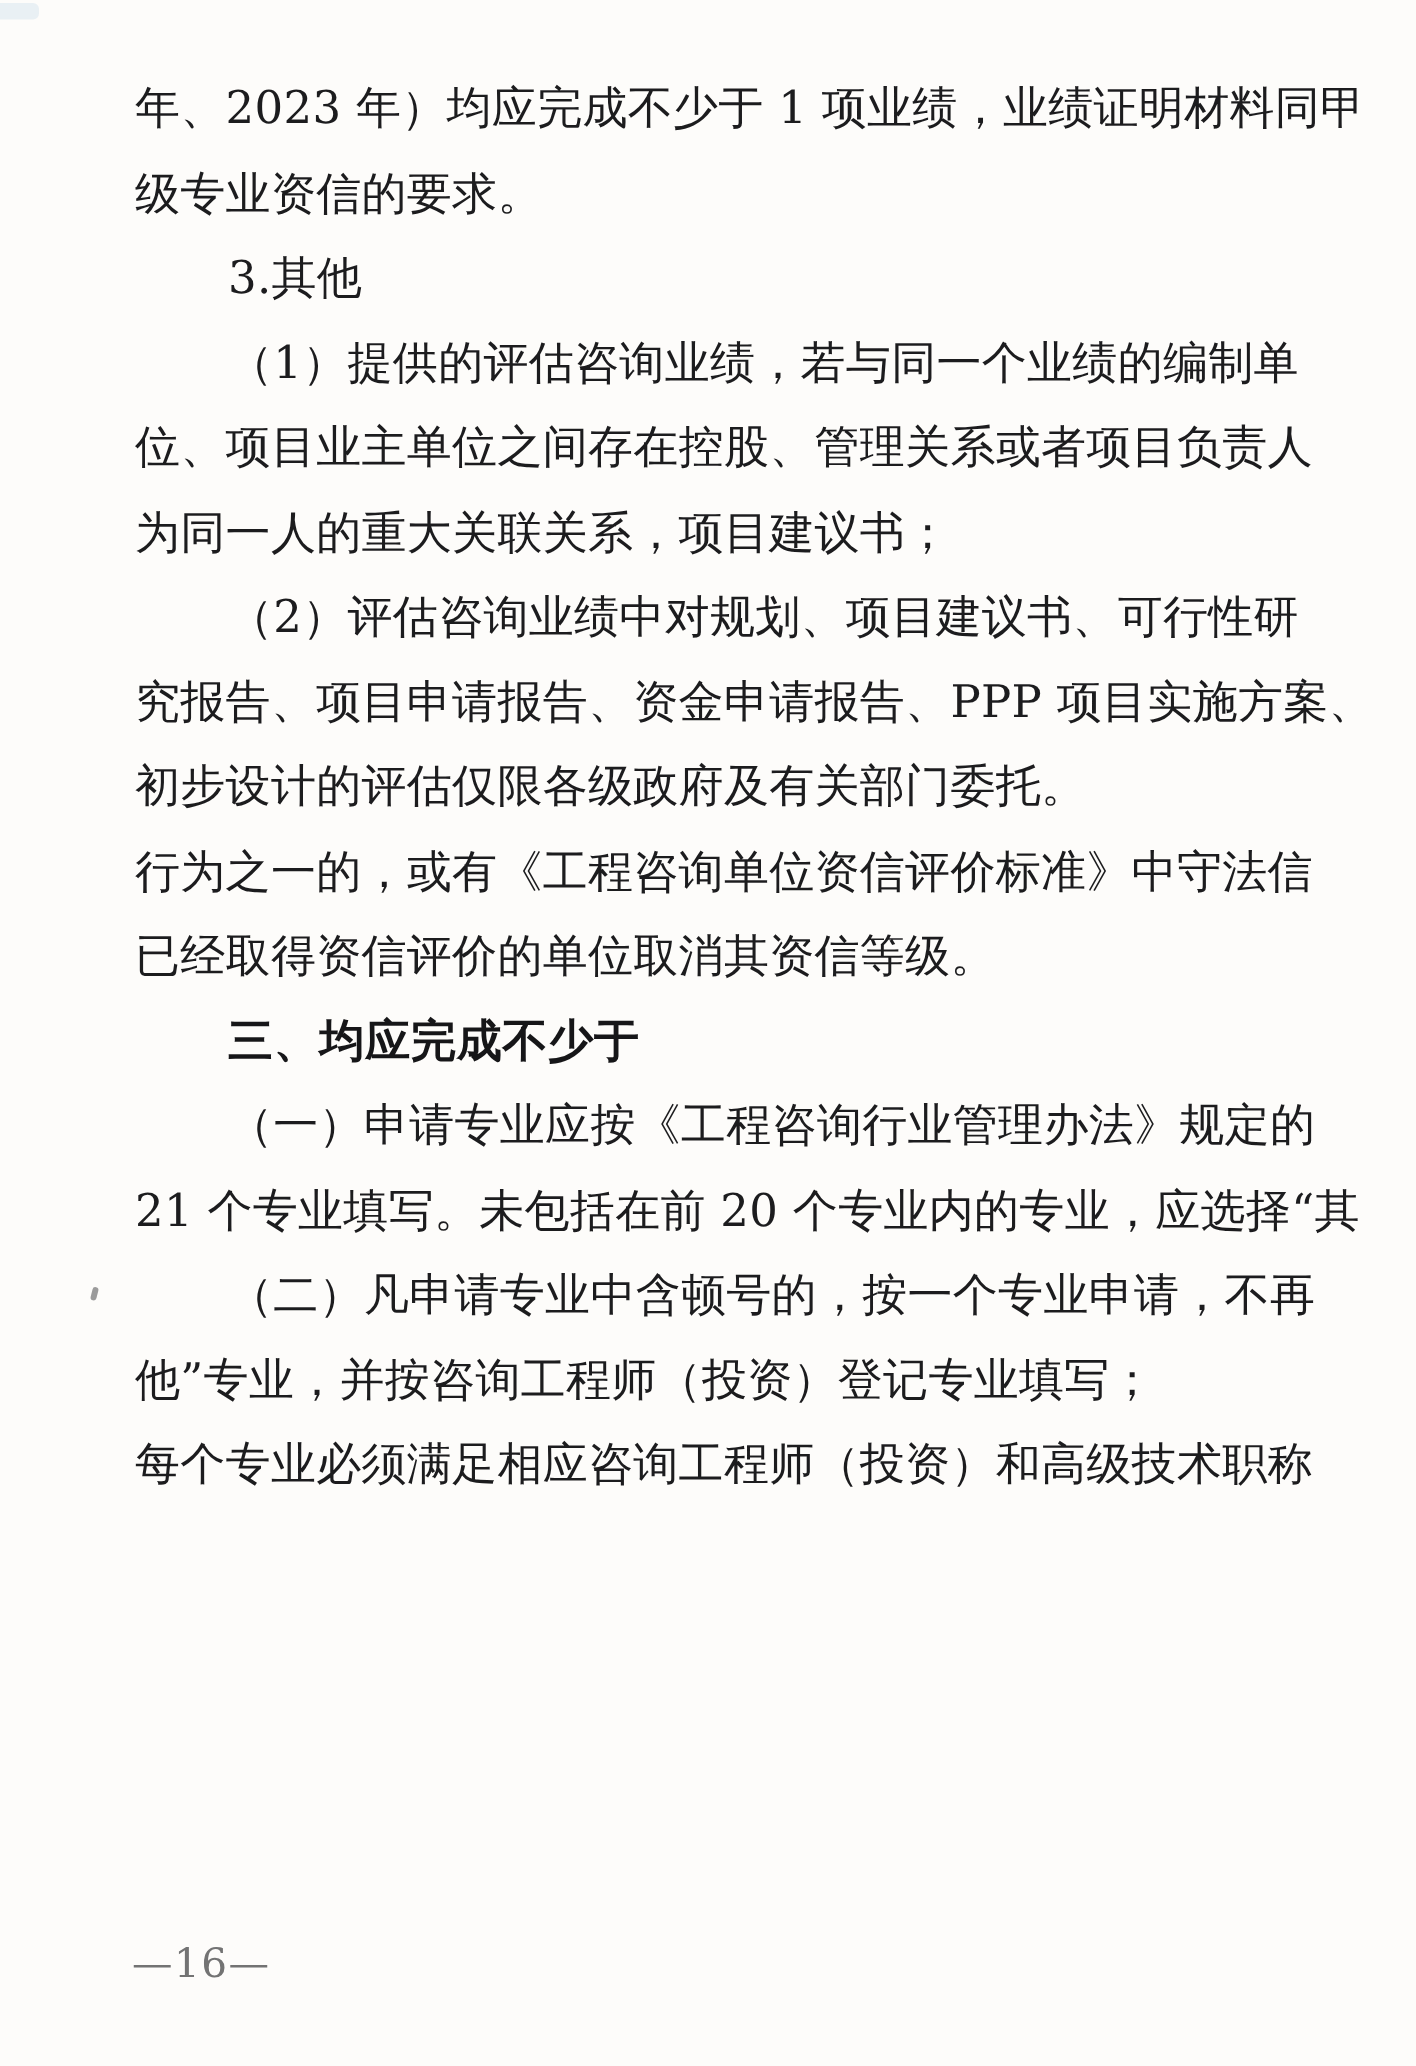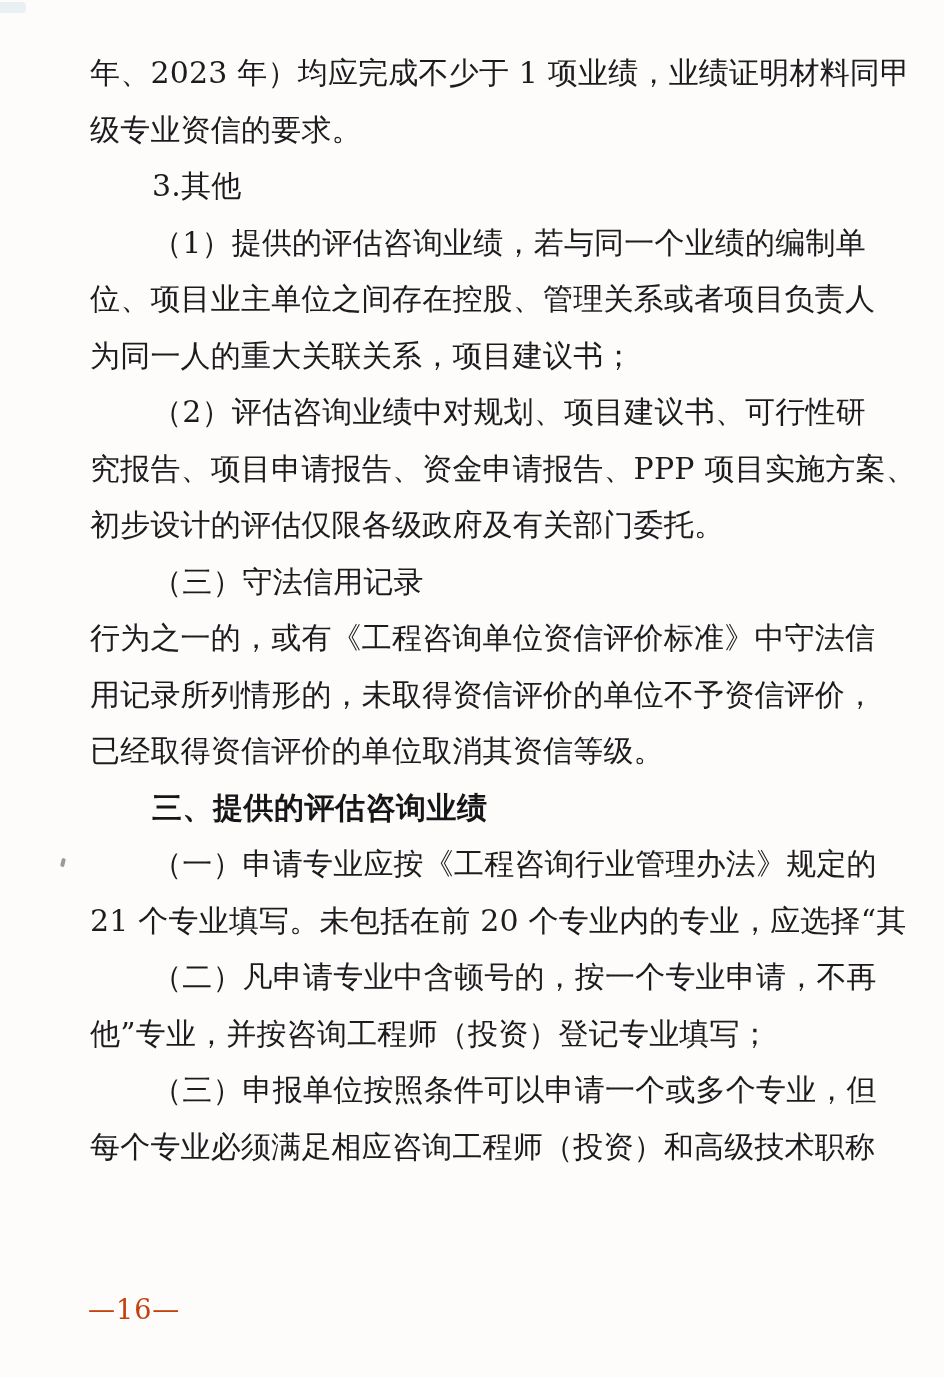--- a/index.html
+++ b/index.html
@@ -40,21 +40,21 @@
     letter-spacing: 0.5px;
     font-size: 30px;
     color: #161618;
   }
   .page-number {
     position: absolute;
     left: 88px;
     top: 1294px;
     font-size: 27px;
     letter-spacing: 1px;
-    color: #c2410c;
+    color: #737373;
     font-family: "DejaVu Serif", "Liberation Serif", serif;
   }
   
   .corner-smudge {
     position: absolute;
     left: 0;
     top: 2px;
     width: 26px;
     height: 11px;
     background: #dfe9f1;
@@ -83,27 +83,24 @@
   <div class="content">
     <div class="line">年、2023 年）均应完成不少于 1 项业绩，业绩证明材料同甲</div>
     <div class="line">级专业资信的要求。</div>
     <div class="line indent">3.其他</div>
     <div class="line indent">（1）提供的评估咨询业绩，若与同一个业绩的编制单</div>
     <div class="line">位、项目业主单位之间存在控股、管理关系或者项目负责人</div>
     <div class="line">为同一人的重大关联关系，项目建议书；</div>
     <div class="line indent">（2）评估咨询业绩中对规划、项目建议书、可行性研</div>
     <div class="line">究报告、项目申请报告、资金申请报告、PPP 项目实施方案、</div>
     <div class="line">初步设计的评估仅限各级政府及有关部门委托。</div>
-    <div class="line indent">（三）守法信用记录</div>
     <div class="line">行为之一的，或有《工程咨询单位资信评价标准》中守法信</div>
-    <div class="line">用记录所列情形的，未取得资信评价的单位不予资信评价，</div>
     <div class="line">已经取得资信评价的单位取消其资信等级。</div>
-    <div class="line indent heading">三、提供的评估咨询业绩</div>
+    <div class="line indent heading">三、均应完成不少于</div>
     <div class="line indent">（一）申请专业应按《工程咨询行业管理办法》规定的</div>
     <div class="line">21 个专业填写。未包括在前 20 个专业内的专业，应选择“其</div>
     <div class="line indent">（二）凡申请专业中含顿号的，按一个专业申请，不再</div>
     <div class="line">他”专业，并按咨询工程师（投资）登记专业填写；</div>
-    <div class="line indent">（三）申报单位按照条件可以申请一个或多个专业，但</div>
     <div class="line">每个专业必须满足相应咨询工程师（投资）和高级技术职称</div>
   </div>
 
   <div class="page-number">—16—</div>
 </div>
 
 </body></html>

